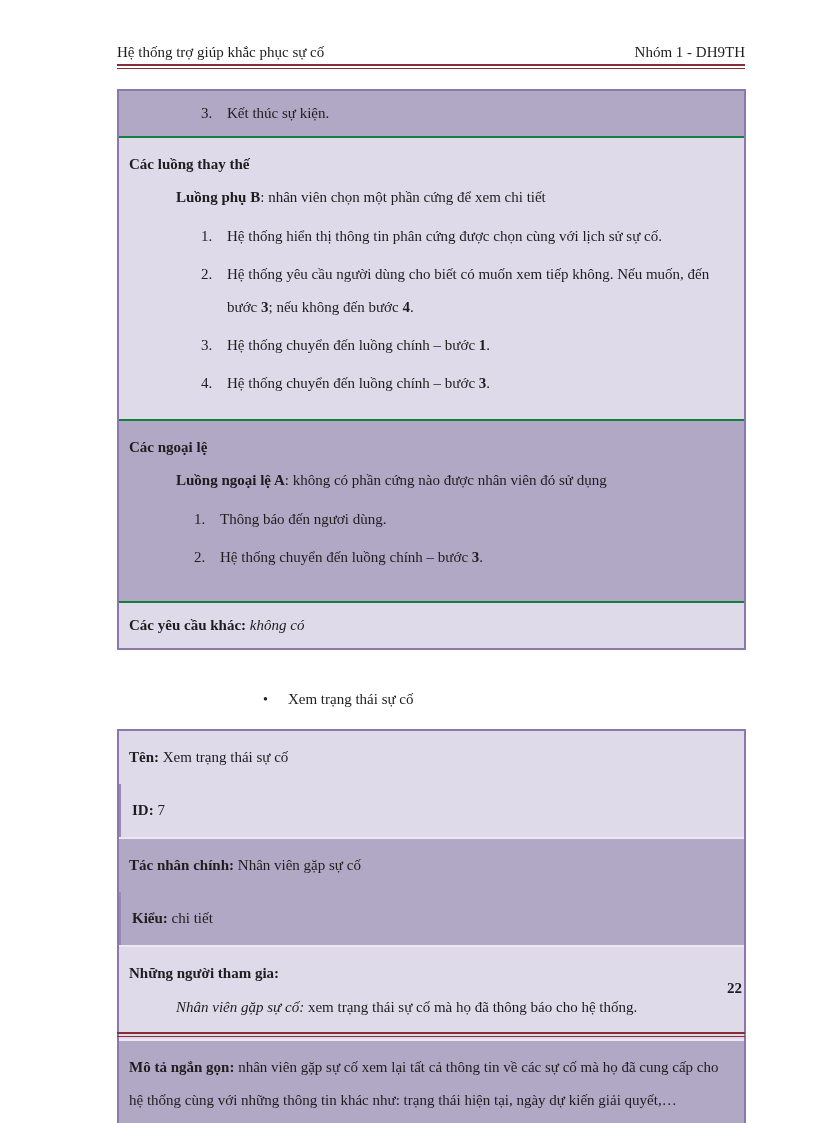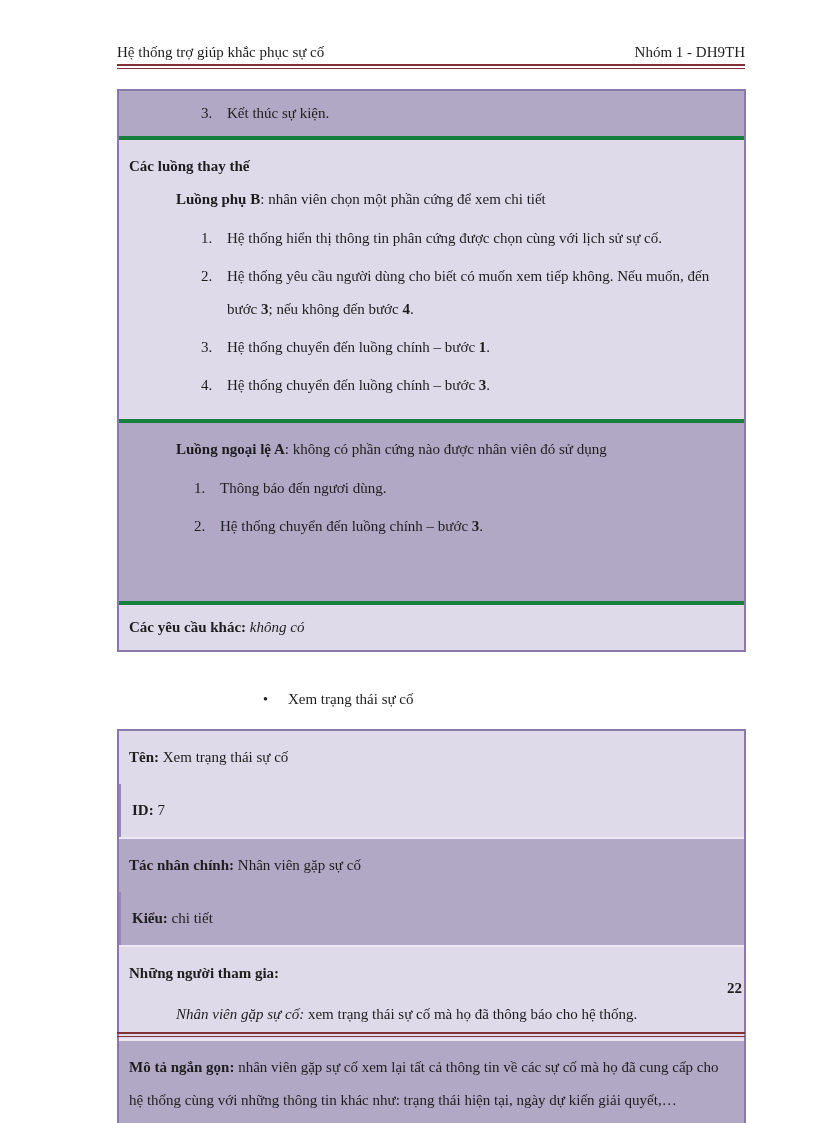--- a/index.html
+++ b/index.html
@@ -24,21 +24,21 @@
   .hdr-rule{top:64px;}
   .ftr-rule{top:1032px;}
   
   .uc-table{
     position:absolute;left:117px;width:629px;
     border:2px solid #8c79ab;box-sizing:border-box;
   }
   .t1{top:89px;}
   .t2{top:729px;}
   .row{padding:6px 12px 6px 10px;box-sizing:border-box;line-height:33px;}
-  .row + .row{border-top:4px solid #15803d;}
+  .row + .row{border-top:2px solid #15803d;}
   .row.dark{background:#b1a8c6;}
   .row.light{background:#dfdaea;}
   .row-end{min-height:45px;padding-top:6px;}
   .row-alt{min-height:283px;padding-top:10px;padding-bottom:12px;}
   .row-exc{min-height:182px;padding-top:10px;padding-bottom:12px;}
   .row-req{min-height:47px;padding-top:6px;}
   .sec-title{font-weight:bold;}
   .subflow{margin-left:47px;}
   .steps{margin-top:6px;}
   .li{display:flex;margin-left:72px;margin-bottom:5px;}
@@ -57,21 +57,21 @@
   .t2 .c1{width:313px;}
   .t2 .c2{flex:1;border-left:2px solid #9887b8;padding-left:11px;}
   .t2row{box-sizing:border-box;}
   .t2row + .t2row{border-top:2px solid #ece8f3;}
   .t2row.dark{background:#b1a8c6;flex-direction:column;}
   .t2row.light{background:#dfdaea;flex-direction:column;}
   .row-name{min-height:53px;}
   .row-actor{min-height:53px;}
   .row-part{min-height:94px;padding:10px 12px 0 10px;line-height:33px;}
   .row-desc{min-height:84px;padding:10px 12px 8px 10px;line-height:33px;}
-  .part-sub{margin-left:47px;margin-top:8px;}
+  .part-sub{margin-left:47px;margin-top:1px;}
   
   .page-num{position:absolute;top:980px;right:74px;font-weight:bold;}
   i{font-style:italic;}
   b{font-weight:bold;}
 </style>
 </head>
 <body>
 
 <div class="page">
 
@@ -107,20 +107,21 @@
           <span class="txt"><span>Hệ thống chuyển đến luồng chính – bước </span><b>1</b><span>.</span><b></b><span></span></span>
         </div>
         <div class="li">
           <span class="num">4.</span>
           <span class="txt"><span>Hệ thống chuyển đến luồng chính – bước </span><b>3</b><span>.</span><b></b><span></span></span>
         </div>
       </div>
     </div>
 
     <div class="row dark row-exc exc">
+      <div class="sec-title">Các ngoại lệ</div>
       <div class="subflow"><b>Luồng ngoại lệ A</b><span>: không có phần cứng nào được nhân viên đó sử dụng</span></div>
       <div class="steps">
         <div class="li">
           <span class="num">1.</span>
           <span class="txt"><span>Thông báo đến ngươi dùng.</span><b></b><span></span></span>
         </div>
         <div class="li">
           <span class="num">2.</span>
           <span class="txt"><span>Hệ thống chuyển đến luồng chính – bước </span><b>3</b><span>.</span></span>
         </div>

